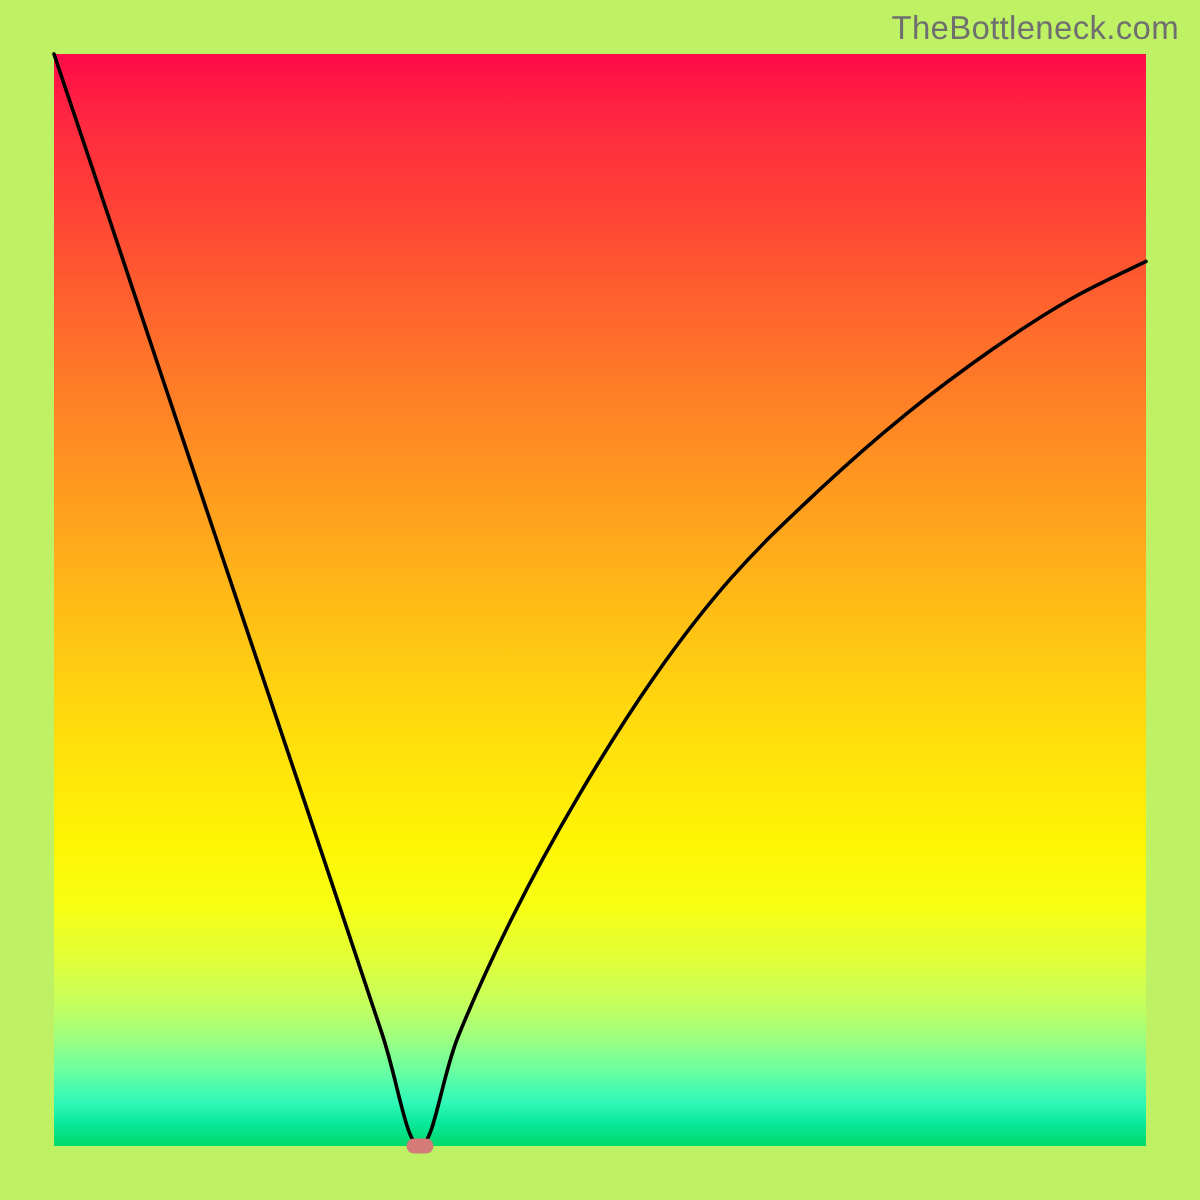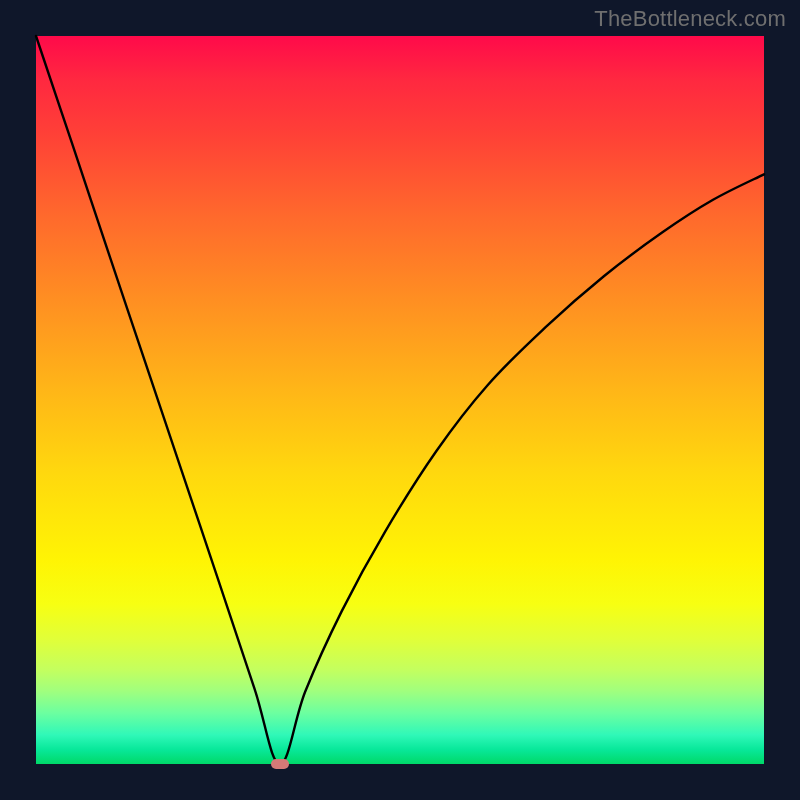--- a/index.html
+++ b/index.html
@@ -8,21 +8,21 @@
     width: 800px;
     height: 800px;
     overflow: hidden;
     background: #000;
     font-family: Arial, Helvetica, sans-serif;
   }
   .frame {
     position: relative;
     width: 800px;
     height: 800px;
-    background: #0f172a;
+    background: #bef264;
   }
   .plot {
     position: absolute;
     left: 36px;
     top: 36px;
     width: 728px;
     height: 728px;
     background: linear-gradient(to bottom,
       #ff0a4a 0%,
       #ff2840 6%,

